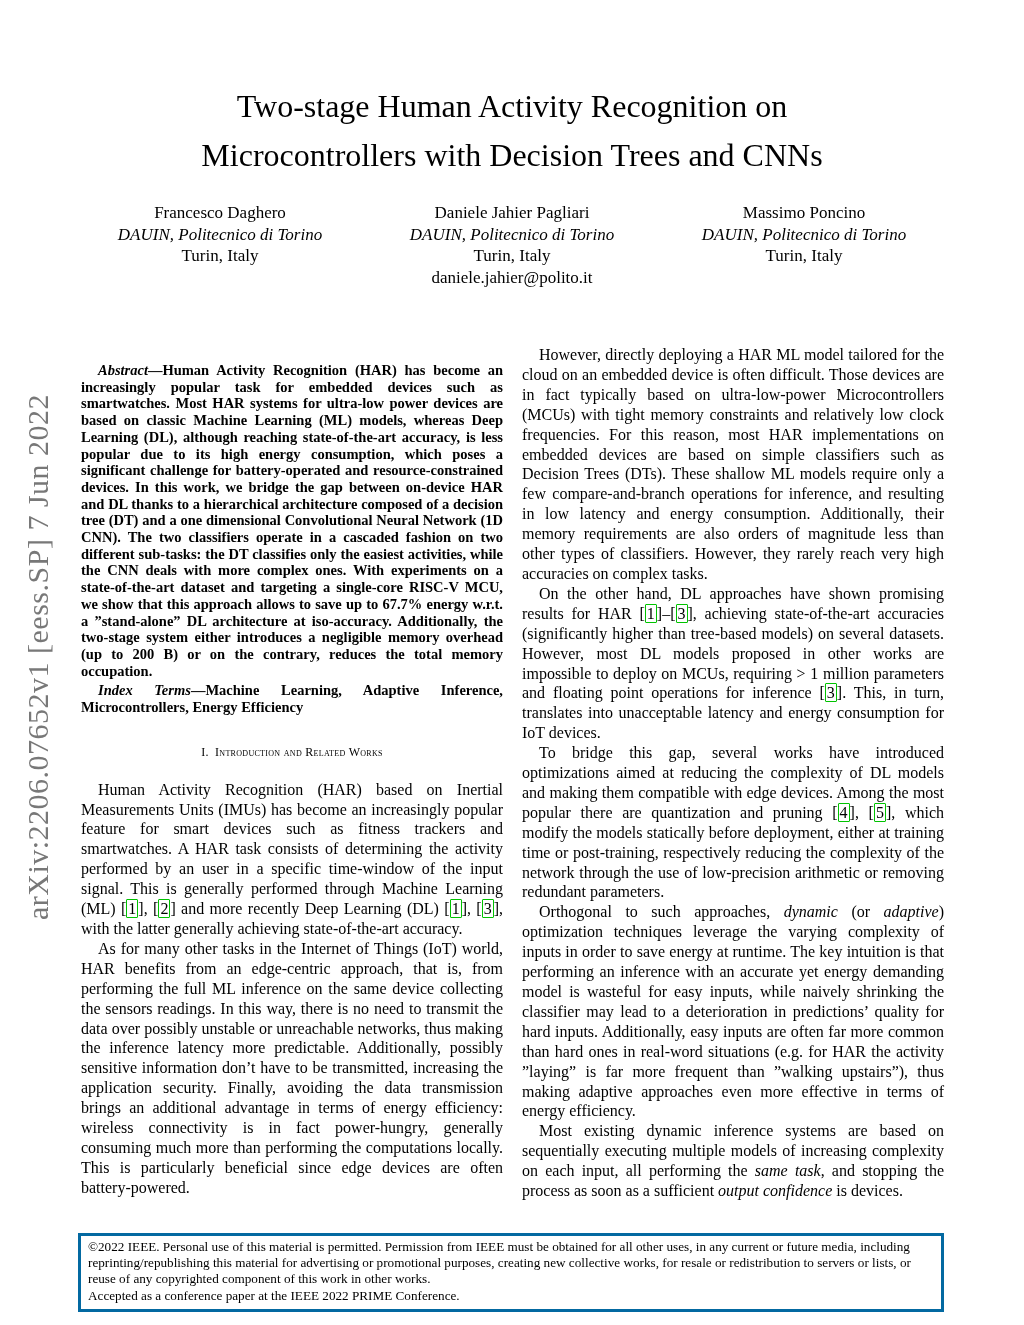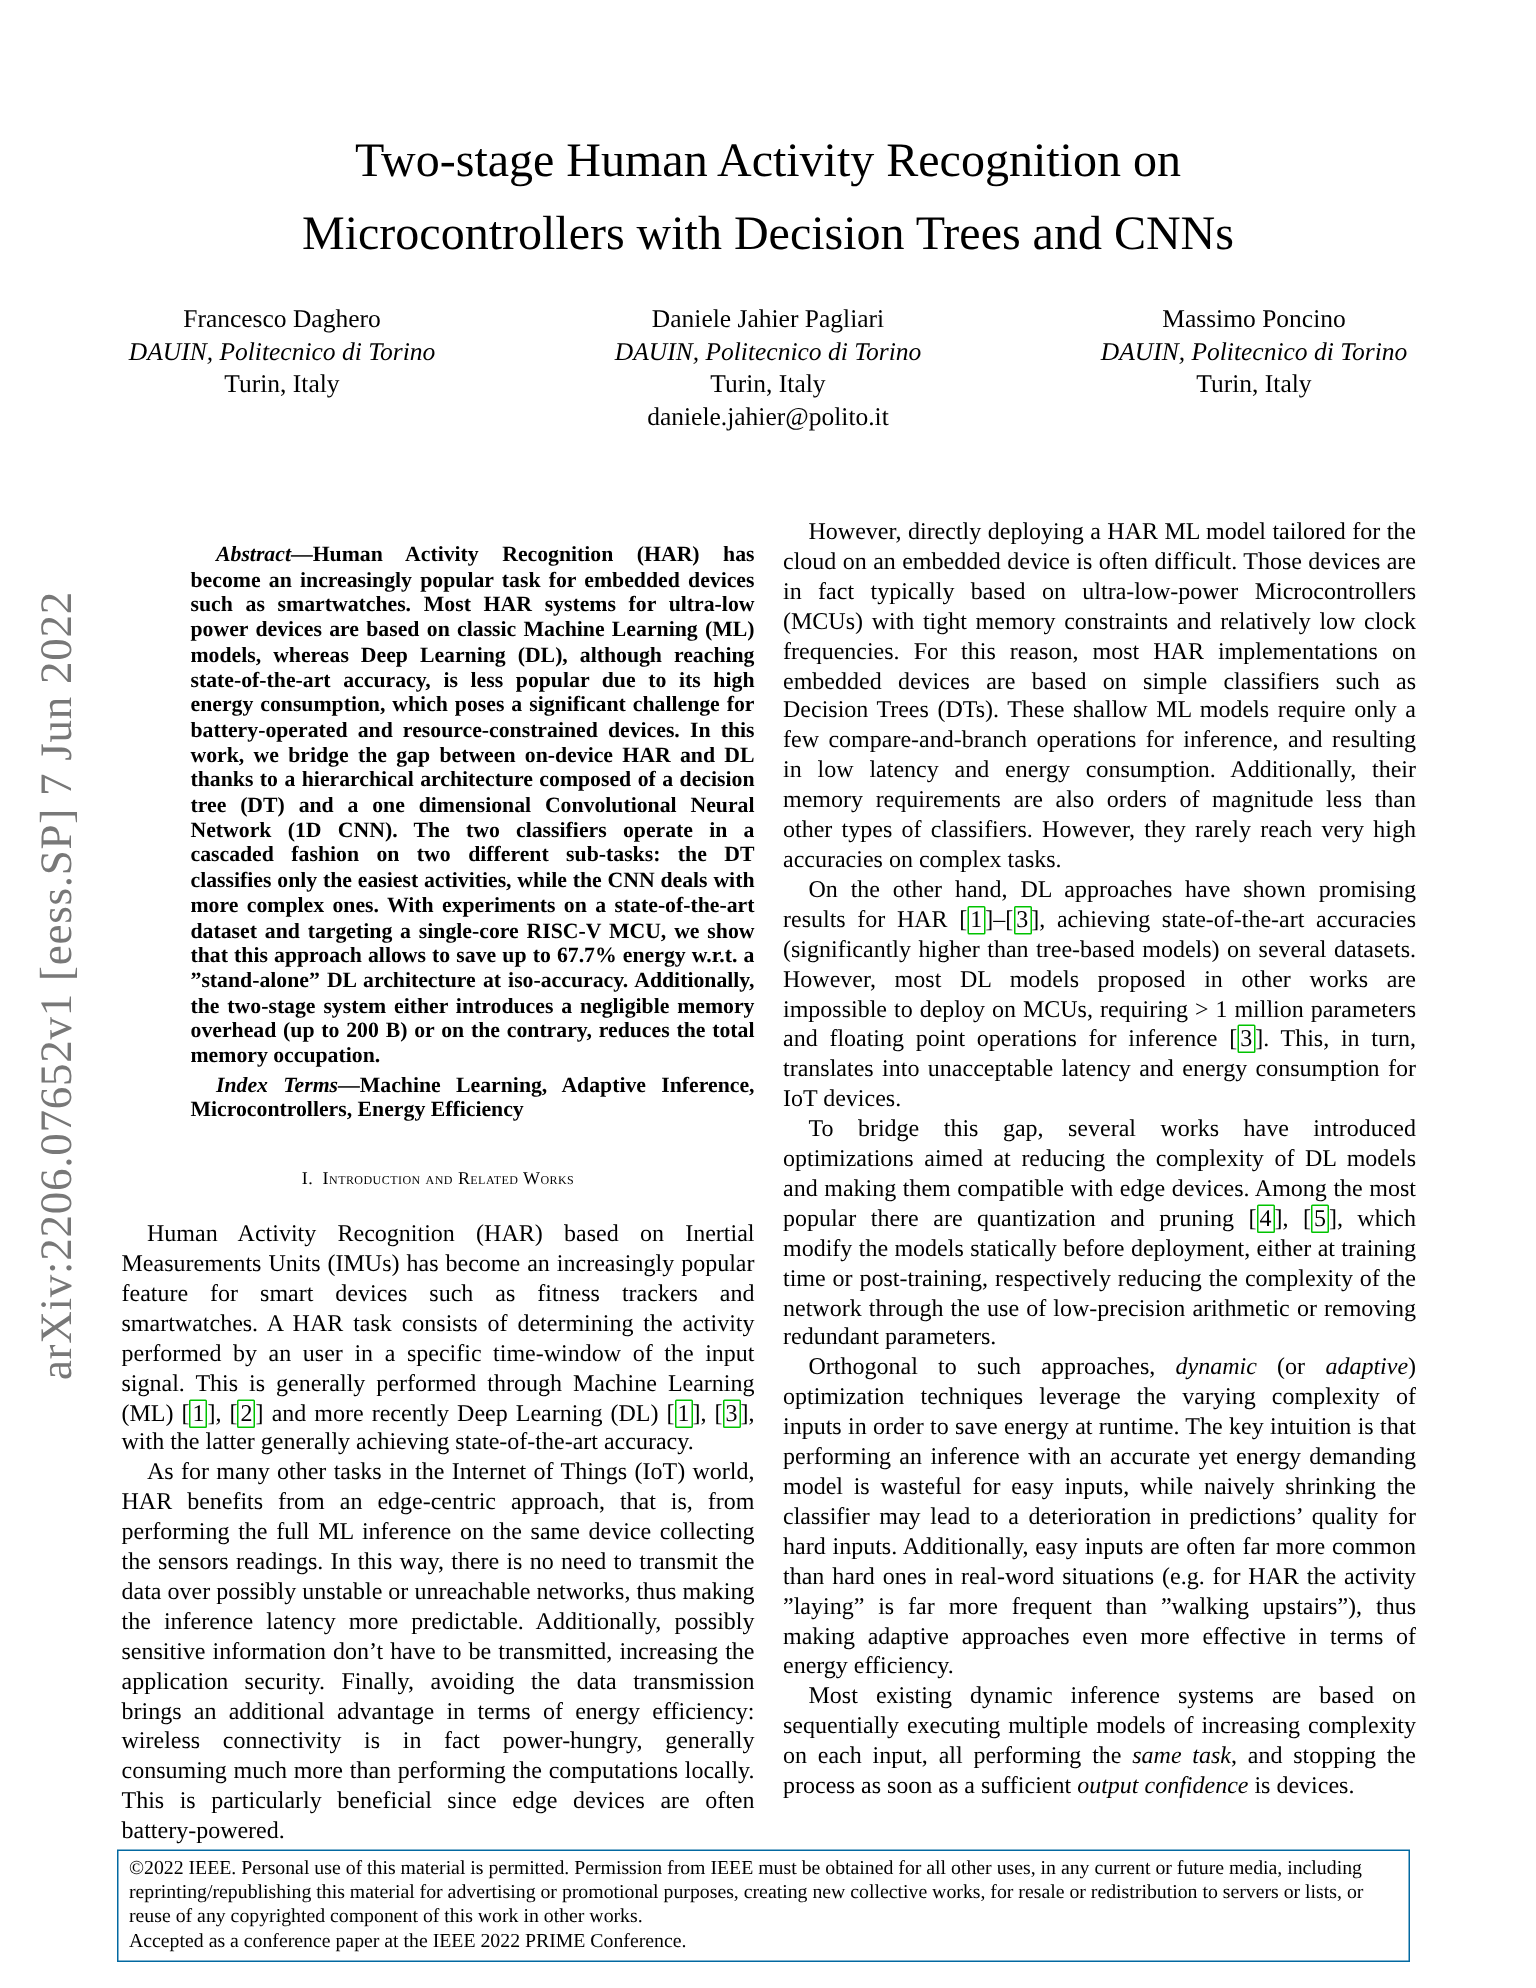--- a/index.html
+++ b/index.html
@@ -28,34 +28,33 @@
   .title{
     position:absolute;top:82px;left:0;right:0;
     text-align:center;
     font-size:32px;
     line-height:49px;
     font-weight:400;
   }
   
   .authors{
     position:absolute;top:202px;left:0;right:0;
-    display:flex;justify-content:center;gap:52px;
+    display:flex;justify-content:center;gap:20px;
   }
   .author{ text-align:center; width:272px; font-size:17px; line-height:21.5px;}
   .author .aff{ font-style:italic; }
   
   .col{ position:absolute; width:422px; text-align:justify; font-size:16px; line-height:19.9px;}
   .col-left{ left:81px; top:362px; }
   .col-right{ left:522px; top:345px; }
   p{ margin:0; text-indent:17px; }
   .abstract, .index-terms{
     font-weight:bold;
     font-size:14.5px;
     line-height:16.7px;
-    margin-left:46px;
   }
   .index-terms{ margin-top:3px; }
   .bi{ font-style:italic; font-weight:bold; }
   .i{ font-style:italic; }
   .cbox{
     border:1.5px solid #00c300;
     padding:0 1px;
     border-radius:1px;
   }
   .sec-heading{
@@ -64,21 +63,21 @@
     font-variant:small-caps;
     font-size:12px;
     margin:27px 0 17px 0;
     letter-spacing:0.3px;
   }
   
   .footer-box{
     position:absolute;
     left:78px;top:1233px;
     width:846px;
-    border:1px solid #0369a1;
+    border:3px solid #0369a1;
     padding:3px 7px 5px 7px;
     font-size:13.2px;
     line-height:16.2px;
     text-align:left;
   }
 </style>
 </head>
 <body>
 
 <div class="page">

